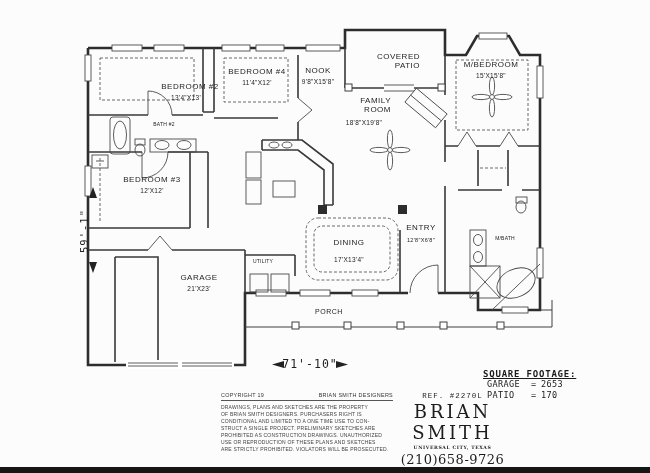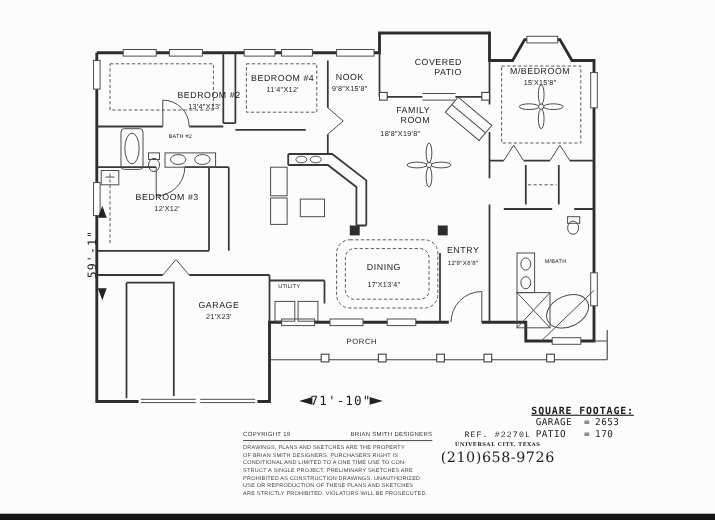--- a/index.html
+++ b/index.html
@@ -251,18 +251,19 @@
       <div>CONDITIONAL AND LIMITED TO A ONE TIME USE TO CON-</div>
       <div>STRUCT A SINGLE PROJECT.  PRELIMINARY SKETCHES ARE</div>
       <div>PROHIBITED AS CONSTRUCTION DRAWINGS.  UNAUTHORIZED</div>
       <div>USE OR REPRODUCTION OF THESE PLANS AND SKETCHES</div>
       <div>ARE STRICTLY PROHIBITED.  VIOLATORS WILL BE PROSECUTED.</div>
     </div>
   </div>
 
   <div class="titleblock">
     <div class="tb-ref">REF.  #2270L</div>
+    <div class="tb-name">BRIAN  SMITH</div>
     <div class="tb-loc">UNIVERSAL CITY, TEXAS</div>
     <div class="tb-phone">(210)658-9726</div>
   </div>
 
   <div class="scanbar"></div>
 </div>
 
 </body></html>

